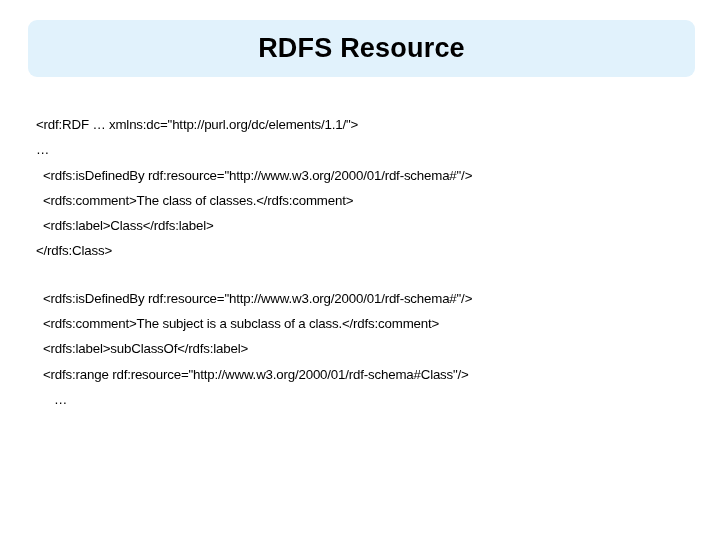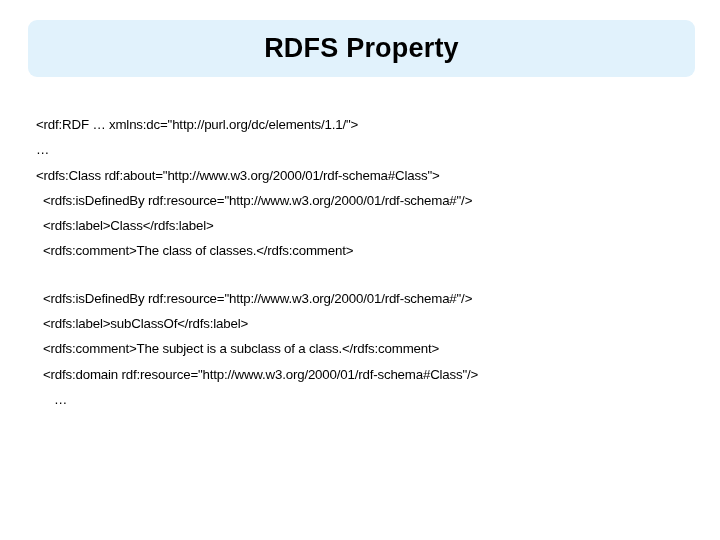--- a/index.html
+++ b/index.html
@@ -68,35 +68,35 @@
   .block-gap {
     height: 22px;
   }
 </style>
 </head>
 <body>
 
 <div class="slide" style="background: rgb(255, 255, 255);">
 
   <div class="title-banner" style="background: rgb(225, 242, 252);">
-    <div class="title-text" style="color: rgb(0, 0, 0);">RDFS Property</div>
+    <div class="title-text" style="color: rgb(0, 0, 0);">RDFS Resource</div>
   </div>
 
   <div class="code-body">
     <div>
         <div class="code-line">&lt;rdf:RDF … xmlns:dc="http://purl.org/dc/elements/1.1/"&gt;</div>
         <div class="code-line">…</div>
-        <div class="code-line">&lt;rdfs:Class rdf:about="http://www.w3.org/2000/01/rdf-schema#Class"&gt;</div>
         <div class="code-line indent-1">&lt;rdfs:isDefinedBy rdf:resource="http://www.w3.org/2000/01/rdf-schema#"/&gt;</div>
+        <div class="code-line indent-1">&lt;rdfs:comment&gt;The class of classes.&lt;/rdfs:comment&gt;</div>
         <div class="code-line indent-1">&lt;rdfs:label&gt;Class&lt;/rdfs:label&gt;</div>
-        <div class="code-line indent-1">&lt;rdfs:comment&gt;The class of classes.&lt;/rdfs:comment&gt;</div>
+        <div class="code-line">&lt;/rdfs:Class&gt;</div>
       </div>
     <div class="block-gap"></div>
     <div>
         <div class="code-line indent-1">&lt;rdfs:isDefinedBy rdf:resource="http://www.w3.org/2000/01/rdf-schema#"/&gt;</div>
+        <div class="code-line indent-1">&lt;rdfs:comment&gt;The subject is a subclass of a class.&lt;/rdfs:comment&gt;</div>
         <div class="code-line indent-1">&lt;rdfs:label&gt;subClassOf&lt;/rdfs:label&gt;</div>
-        <div class="code-line indent-1">&lt;rdfs:comment&gt;The subject is a subclass of a class.&lt;/rdfs:comment&gt;</div>
-        <div class="code-line indent-1">&lt;rdfs:domain rdf:resource="http://www.w3.org/2000/01/rdf-schema#Class"/&gt;</div>
+        <div class="code-line indent-1">&lt;rdfs:range rdf:resource="http://www.w3.org/2000/01/rdf-schema#Class"/&gt;</div>
         <div class="code-line indent-dots">…</div>
       </div>
   </div>
 
 </div>
 
 </body></html>

